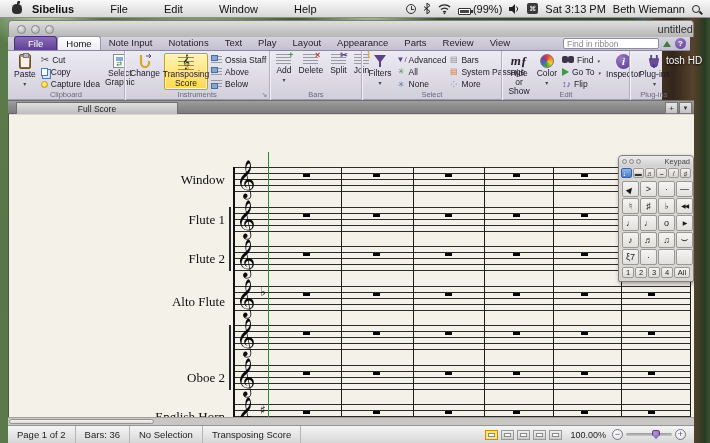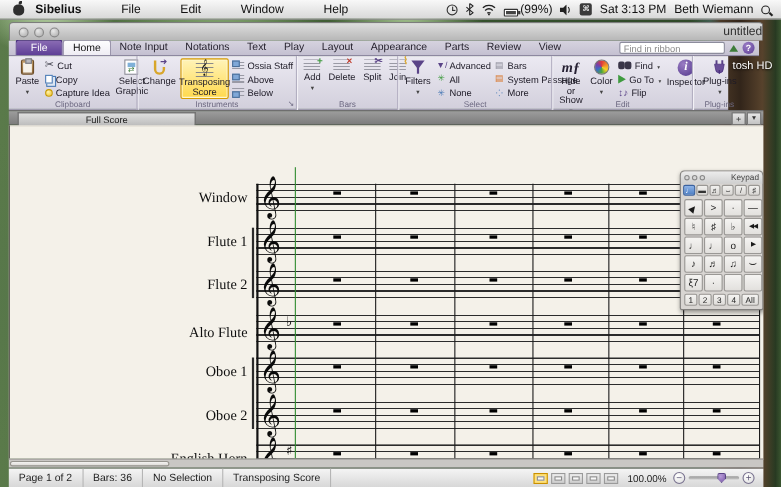--- a/index.html
+++ b/index.html
@@ -445,21 +445,20 @@
       <div class="iname" style="top: 180px;">Alto Flute</div>
       <div class="staff" style="top: 171.5px;"></div>
       <span class="clef" style="left: 227px; top: 166.5px;">𝄞</span>
       <span class="keysig" style="left: 251px; top: 170.5px;">♭</span>
       <div class="rest" style="left: 294px; top: 178.5px;"></div>
       <div class="rest" style="left: 364px; top: 178.5px;"></div>
       <div class="rest" style="left: 436px; top: 178.5px;"></div>
       <div class="rest" style="left: 504px; top: 178.5px;"></div>
       <div class="rest" style="left: 572px; top: 178.5px;"></div>
       <div class="rest" style="left: 639px; top: 178.5px;"></div>
-      <div class="iname" style="top: 216px;">Oboe 1</div>
       <div class="staff" style="top: 211px;"></div>
       <span class="clef" style="left: 227px; top: 206px;">𝄞</span>
       <div class="rest" style="left: 294px; top: 218px;"></div>
       <div class="rest" style="left: 364px; top: 218px;"></div>
       <div class="rest" style="left: 436px; top: 218px;"></div>
       <div class="rest" style="left: 504px; top: 218px;"></div>
       <div class="rest" style="left: 572px; top: 218px;"></div>
       <div class="rest" style="left: 639px; top: 218px;"></div>
       <div class="iname" style="top: 255.5px;">Oboe 2</div>
       <div class="staff" style="top: 250.5px;"></div>

